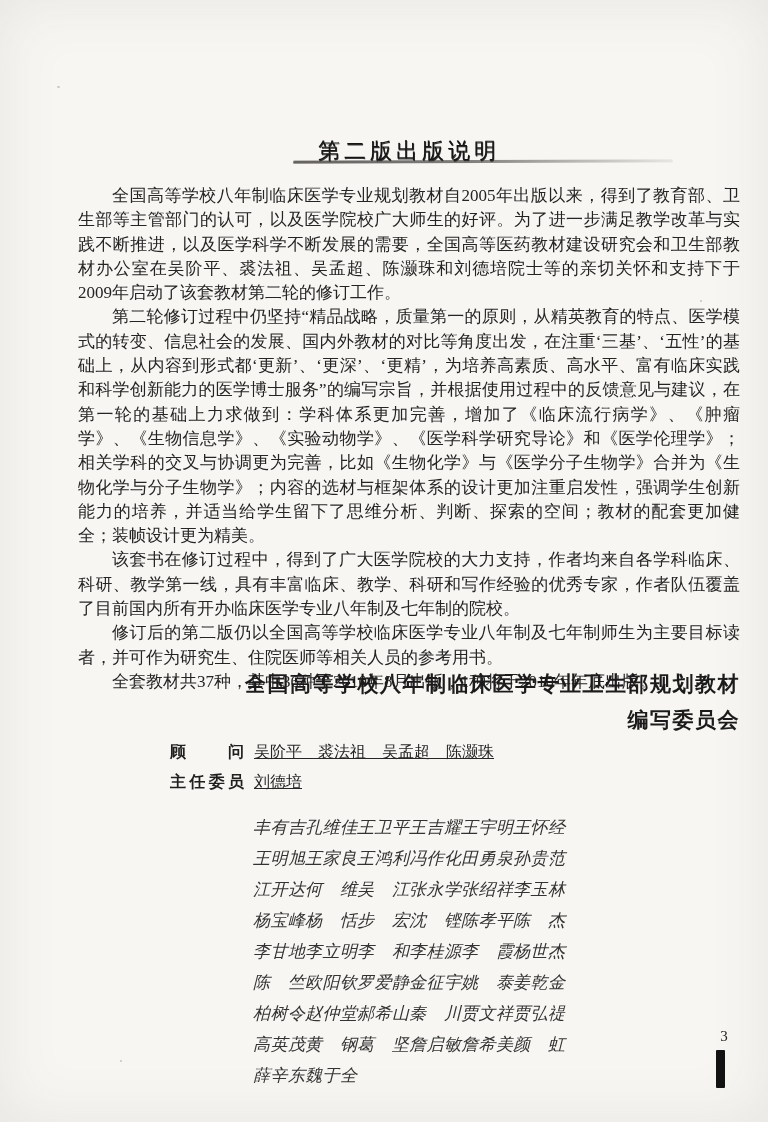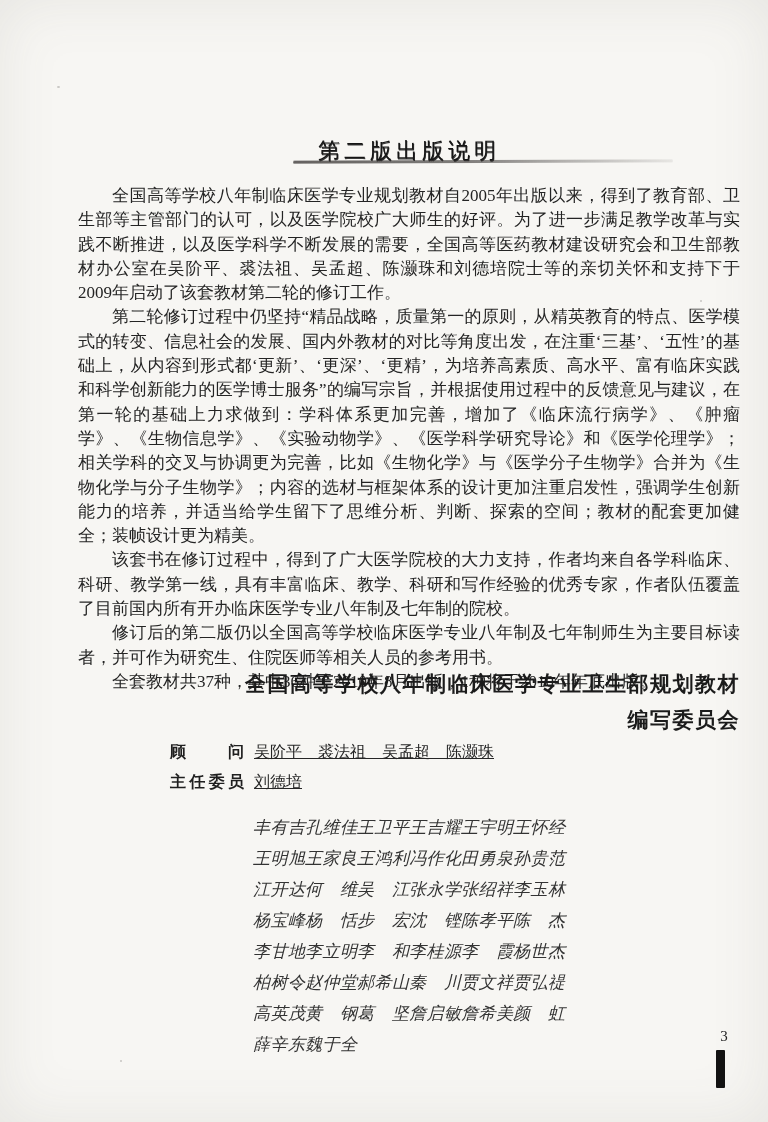--- a/index.html
+++ b/index.html
@@ -155,20 +155,28 @@
       </div>
       <div class="member-row">
         <span class="member-name">李甘地</span>
         <span class="member-name">李立明</span>
         <span class="member-name">李　和</span>
         <span class="member-name">李桂源</span>
         <span class="member-name">李　霞</span>
         <span class="member-name">杨世杰</span>
       </div>
       <div class="member-row">
+        <span class="member-name">陈　竺</span>
+        <span class="member-name">欧阳钦</span>
+        <span class="member-name">罗爱静</span>
+        <span class="member-name">金征宇</span>
+        <span class="member-name">姚　泰</span>
+        <span class="member-name">姜乾金</span>
+      </div>
+      <div class="member-row">
         <span class="member-name">柏树令</span>
         <span class="member-name">赵仲堂</span>
         <span class="member-name">郝希山</span>
         <span class="member-name">秦　川</span>
         <span class="member-name">贾文祥</span>
         <span class="member-name">贾弘禔</span>
       </div>
       <div class="member-row">
         <span class="member-name">高英茂</span>
         <span class="member-name">黄　钢</span>

